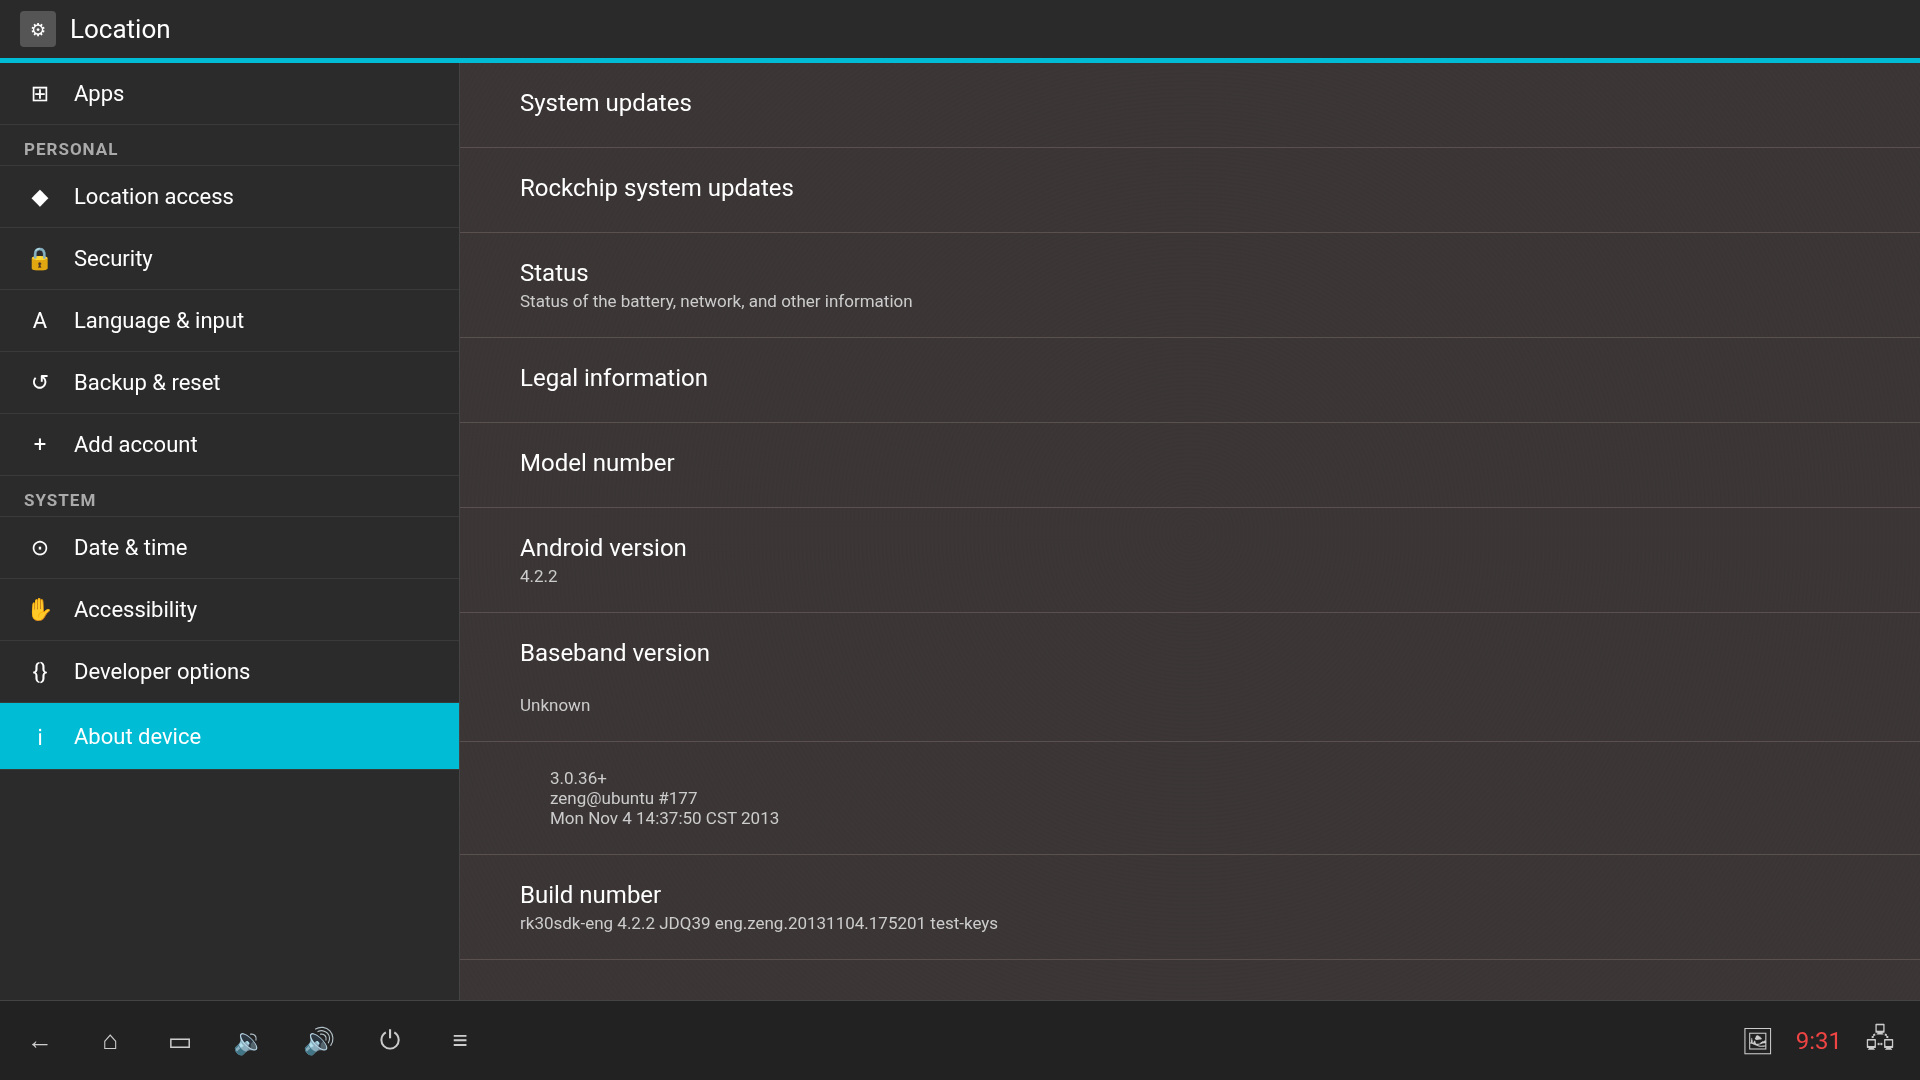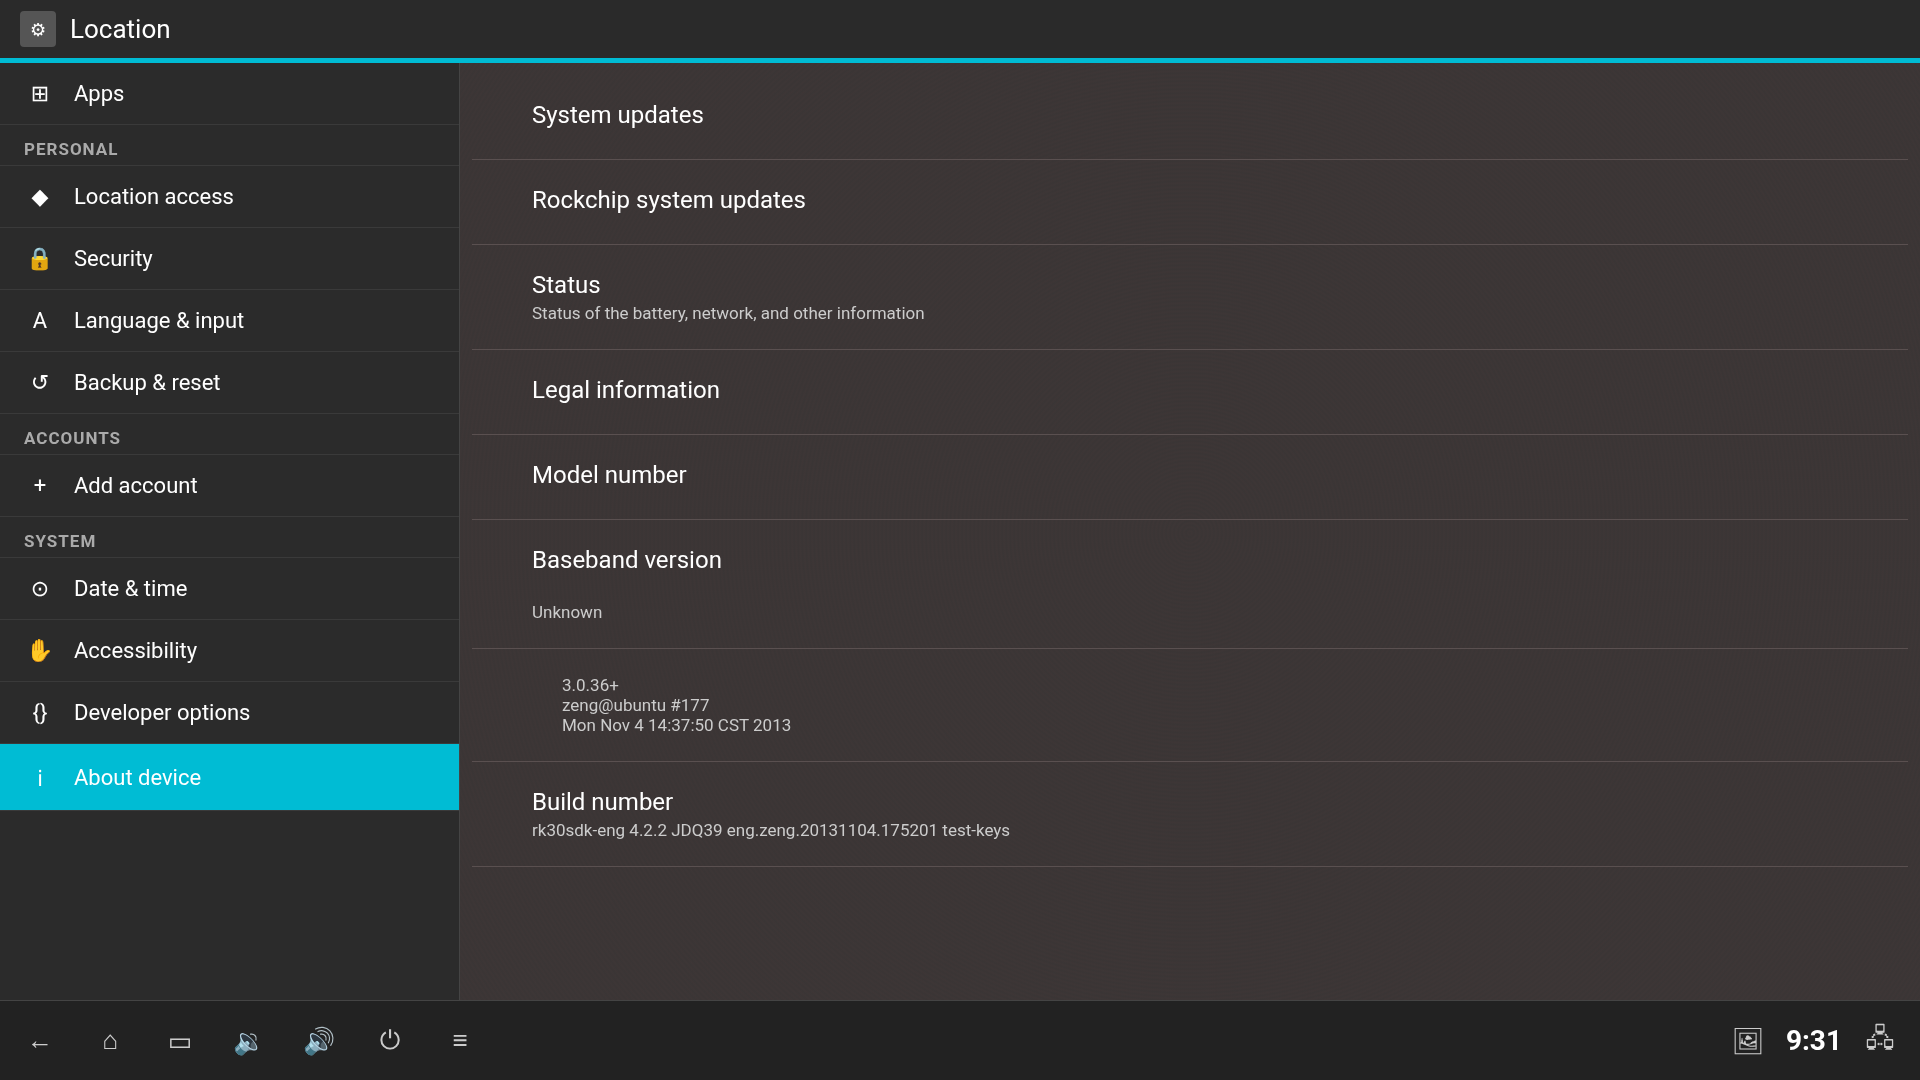--- a/index.html
+++ b/index.html
@@ -79,21 +79,21 @@
       text-transform: uppercase;
       border-bottom: 1px solid #3a3a3a;
     }
 
     
     .content-panel {
       flex: 1;
       background: #3a3535;
       background-image: repeating-radial-gradient(circle at 50% 50%, transparent 0, rgba(80,60,60,0.15) 2px, transparent 4px);
       overflow-y: auto;
-      padding: 12px;
+      padding: 0;
     }
 
     .content-item {
       padding: 26px 60px;
       border-bottom: 1px solid #5a5050;
       cursor: pointer;
     }
     .content-item-title {
       color: #ffffff;
       font-size: 24px;
@@ -136,23 +136,23 @@
     }
 
     .taskbar-right {
       display: flex;
       align-items: center;
       gap: 18px;
       color: #cccccc;
       font-size: 22px;
     }
     .taskbar-time {
-      color: #ffffff;
-      font-size: 28px;
-      font-weight: 700;
+      color: #ef4444;
+      font-size: 24px;
+      font-weight: 400;
     }
 
     
     .sidebar::-webkit-scrollbar,
     .content-panel::-webkit-scrollbar {
       width: 6px;
     }
     .sidebar::-webkit-scrollbar-track,
     .content-panel::-webkit-scrollbar-track {
       background: #2b2b2b;
@@ -197,21 +197,20 @@
         <span>Security</span>
       </div>
       <div class="sidebar-item">
         <span class="item-icon">A</span>
         <span>Language &amp; input</span>
       </div>
       <div class="sidebar-item">
         <span class="item-icon">↺</span>
         <span>Backup &amp; reset</span>
       </div>
-      <div class="sidebar-section-header">ACCOUNTS</div>
       <div class="sidebar-item">
         <span class="item-icon">+</span>
         <span>Add account</span>
       </div>
       <div class="sidebar-section-header">SYSTEM</div>
       <div class="sidebar-item">
         <span class="item-icon">⊙</span>
         <span>Date &amp; time</span>
       </div>
       <div class="sidebar-item">
@@ -237,20 +236,24 @@
       </div>
       <div class="content-item">
         <div class="content-item-title">Status</div>
         <div class="content-item-sub" style="white-space: pre-line;">Status of the battery, network, and other information</div>
       </div>
       <div class="content-item">
         <div class="content-item-title">Legal information</div>
       </div>
       <div class="content-item">
         <div class="content-item-title">Model number</div>
+      </div>
+      <div class="content-item">
+        <div class="content-item-title">Android version</div>
+        <div class="content-item-sub" style="white-space: pre-line;">4.2.2</div>
       </div>
       <div class="content-item">
         <div class="content-item-title">Baseband version</div>
         <div class="content-item-sub" style="white-space: pre-line; margin-top: 28px;">Unknown</div>
       </div>
       <div class="content-item">
         <div class="content-item-sub" style="white-space: pre-line; margin-left: 30px;">3.0.36+
 zeng@ubuntu #177
 Mon Nov 4 14:37:50 CST 2013</div>
       </div>

